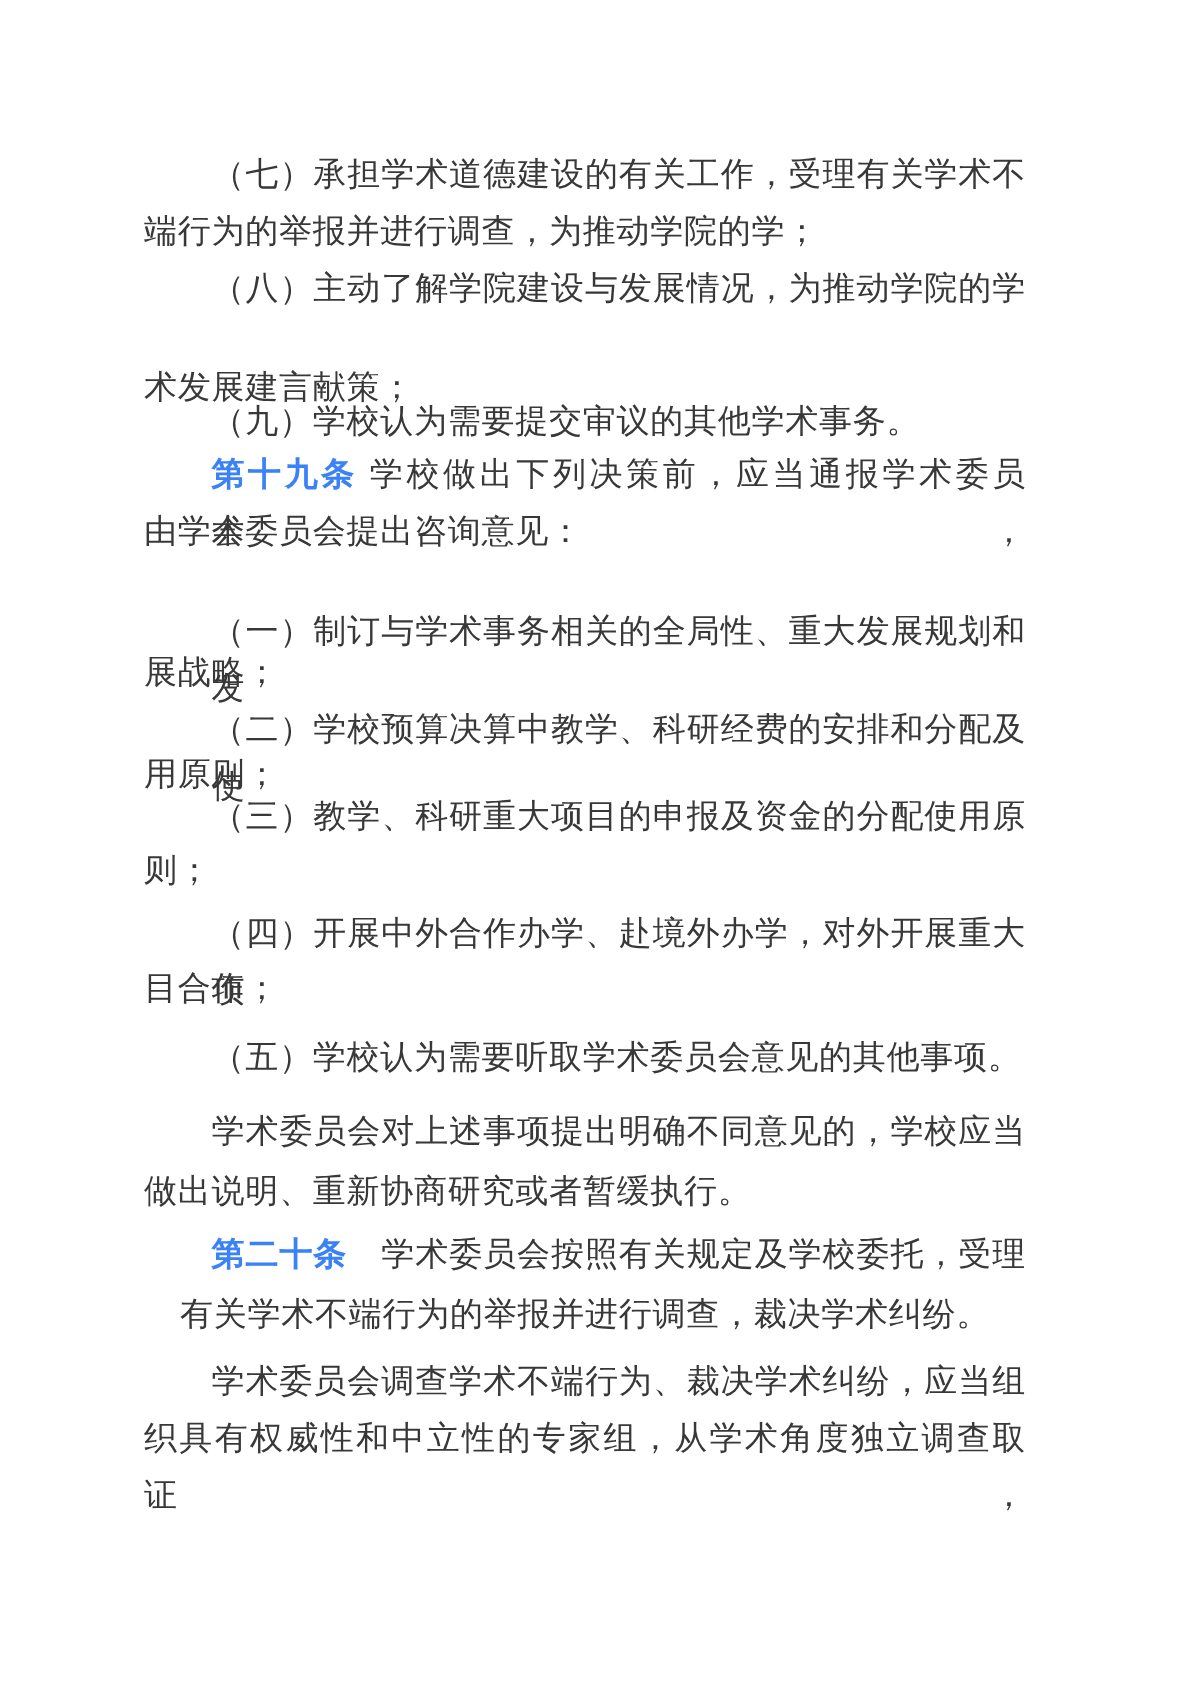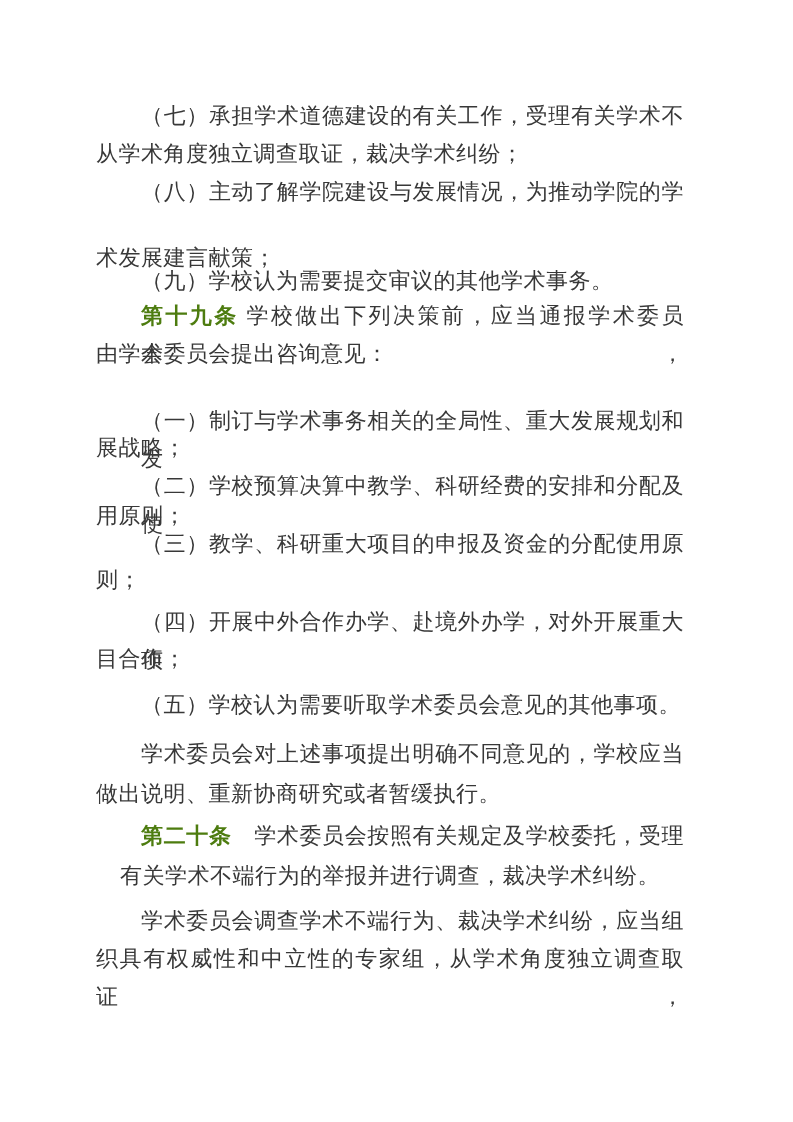--- a/index.html
+++ b/index.html
@@ -34,31 +34,31 @@
   .line.j {
     white-space: normal;
     text-align: justify;
     text-align-last: justify;
   }
   .line.ind {
     padding-left: 45px;
   }
   .line b {
     font-weight: 700;
-    color: #4d7c0f;
+    color: #3b82f6;
   }
 </style>
 </head>
 <body>
 
 <div class="page" style="background: rgb(255, 255, 255); color: rgb(56, 56, 56);">
   <div id="doc-body">
       <div class="paragraph">
         <div class="line j ind" style="top: 97px;">（七）承担学术道德建设的有关工作，受理有关学术不</div>
-        <div class="line" style="top: 135px;">从学术角度独立调查取证，裁决学术纠纷；</div>
+        <div class="line" style="top: 135px;">端行为的举报并进行调查，为推动学院的学；</div>
       </div>
       <div class="paragraph">
         <div class="line j ind" style="top: 173px;">（八）主动了解学院建设与发展情况，为推动学院的学</div>
         <div class="line" style="top: 207px; margin-top: 32px;">术发展建言献策；</div>
       </div>
       <div class="paragraph">
         <div class="line ind" style="top: 262px;">（九）学校认为需要提交审议的其他学术事务。</div>
       </div>
       <div class="paragraph">
         <div class="line j ind" style="top: 297px;"><b>第十九条</b><span> 学校做出下列决策前，应当通报学术委员会，</span></div>

